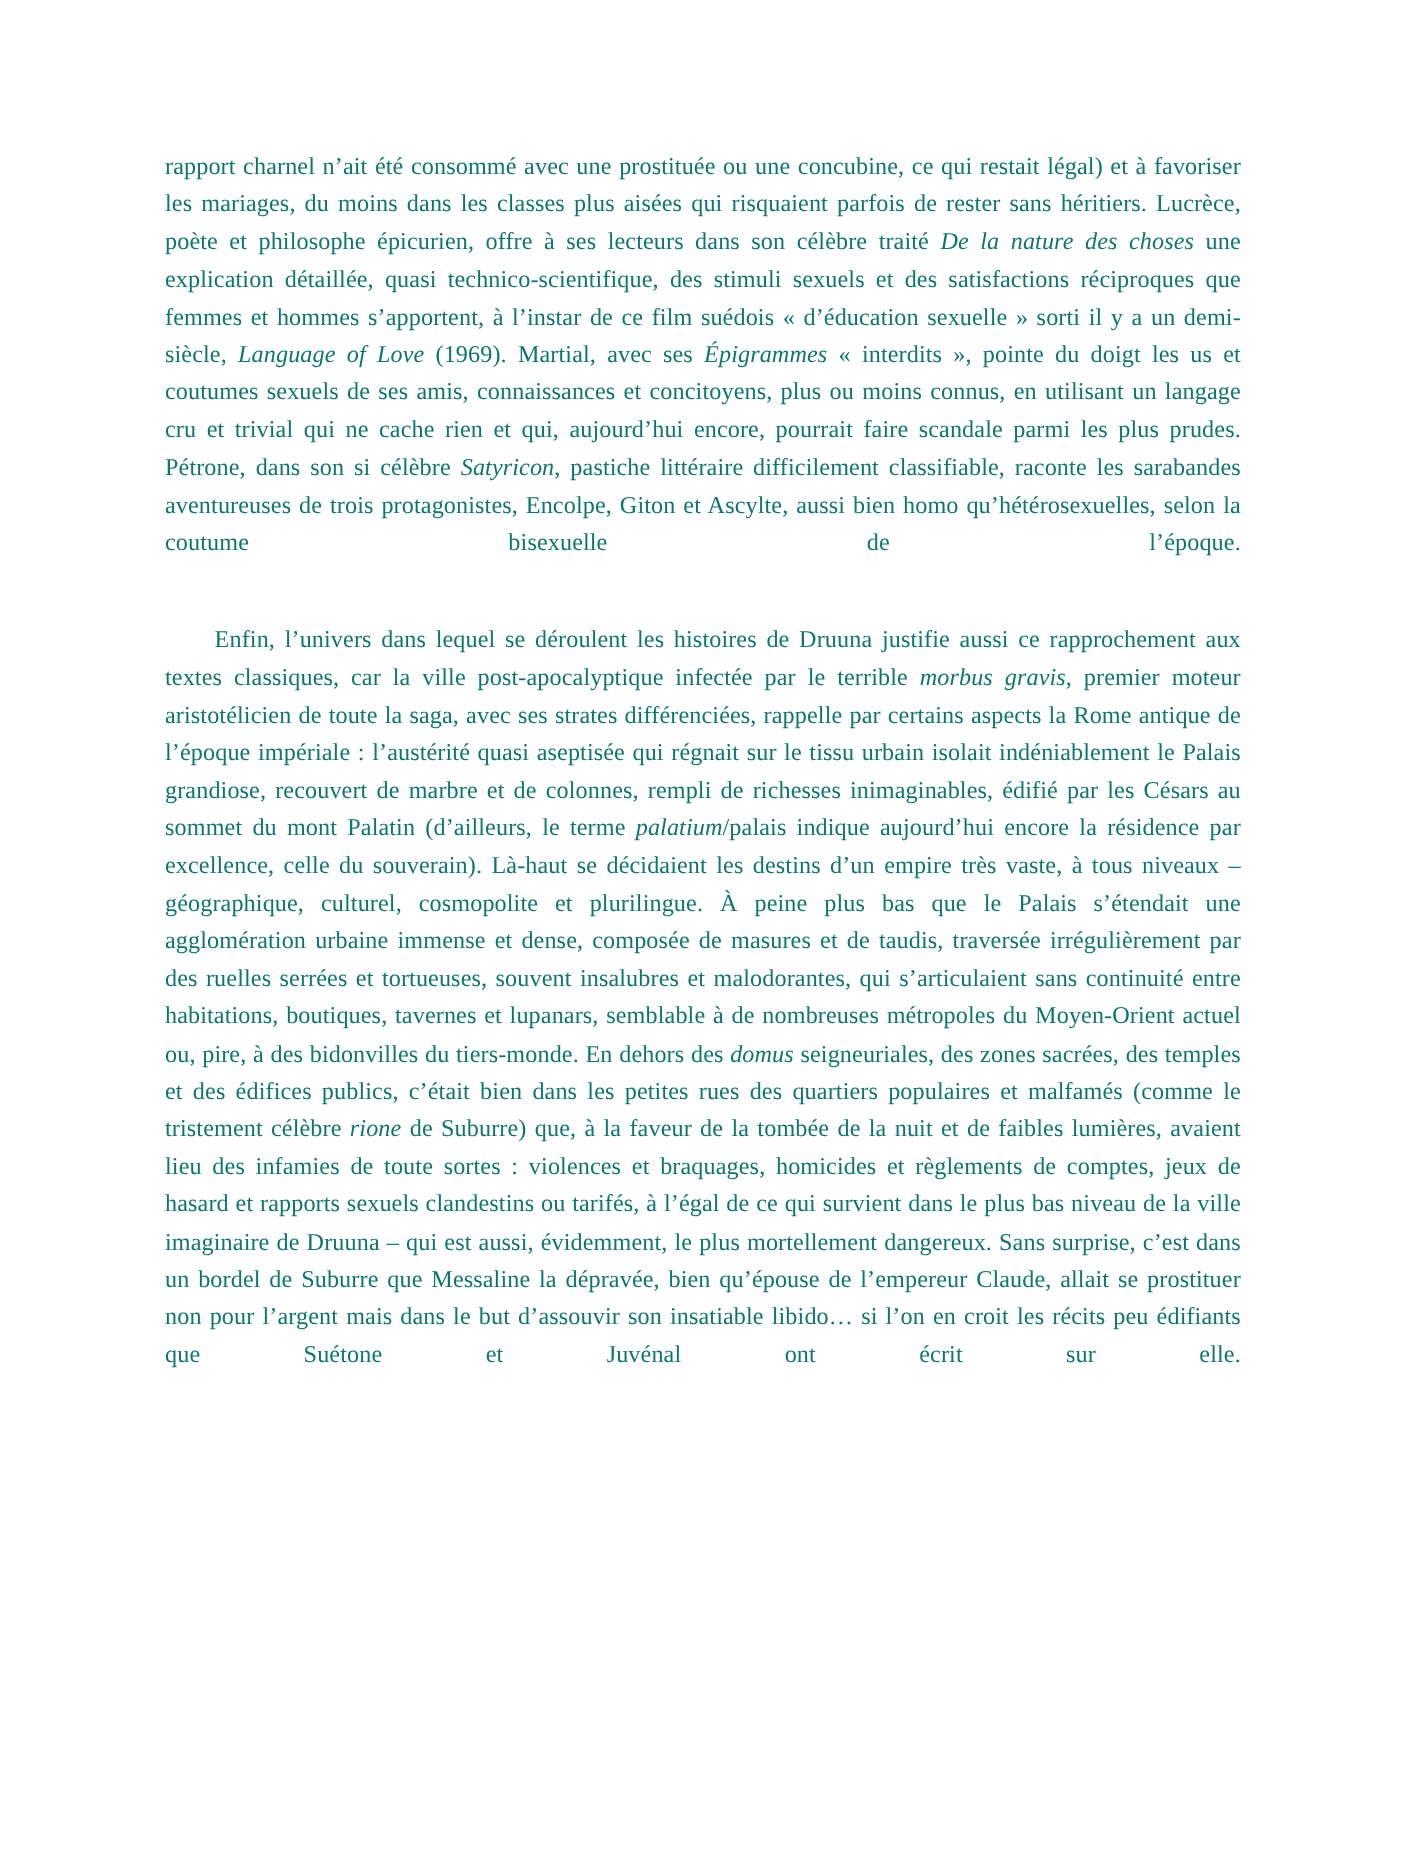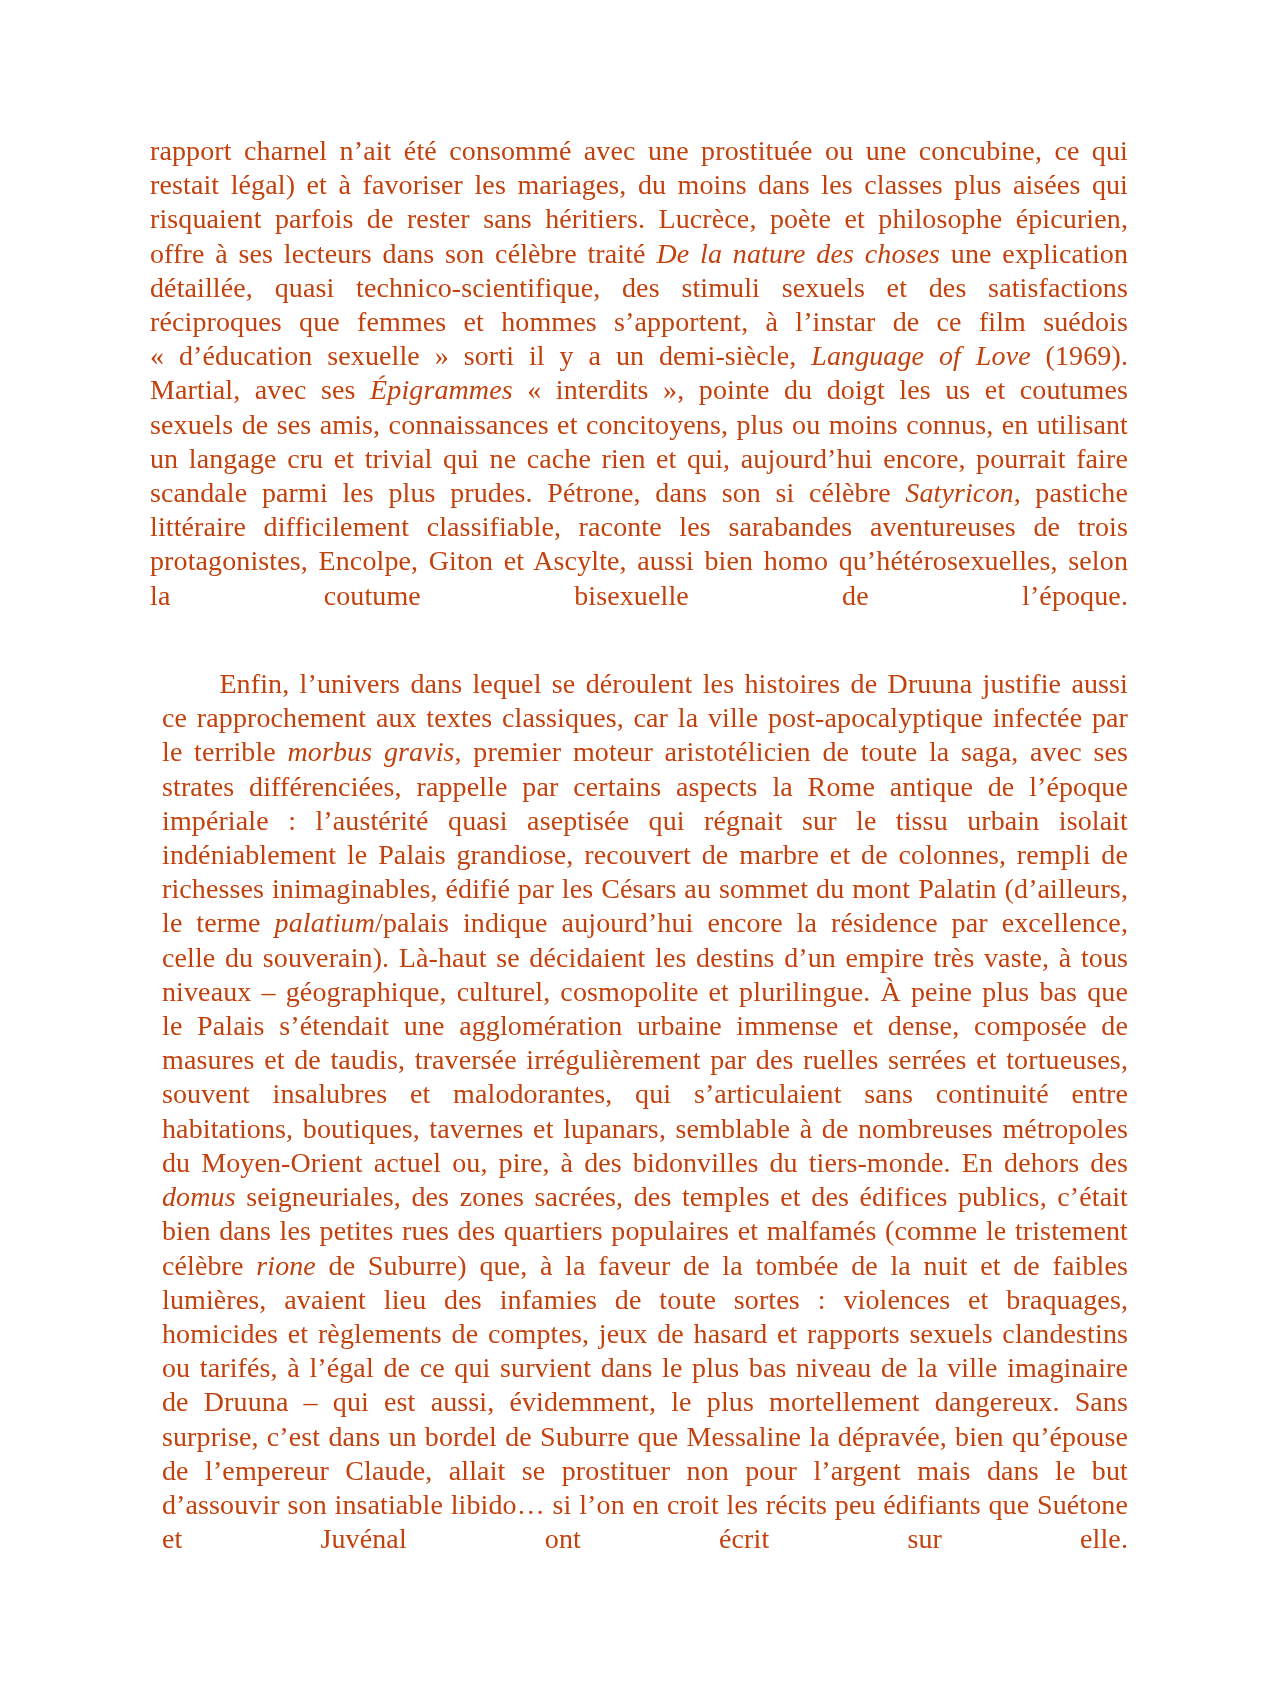--- a/index.html
+++ b/index.html
@@ -29,37 +29,36 @@
   .text-block {
     position: absolute;
     left: 150px;
     top: 134px;
     width: 978px;
   }
 
   p.body-para {
     margin: 0;
     padding: 0;
-    font-size: 28px;
+    font-size: 22px;
     line-height: 34.2px;
     text-align: justify;
     text-justify: inter-word;
-    color: #c2410c;
+    color: #0f766e;
     hyphens: none;
     word-spacing: 0.02em;
     letter-spacing: 0.004em;
   }
 
   p.body-para + p.body-para {
     margin-top: 20px;
   }
 
   p.indented {
     text-indent: 2.05em;
-    margin-left: 12px;
   }
 
   em, i, .it {
     font-style: italic;
   }
 
   
   p.body-para::after {
     content: "";
     display: inline-block;

